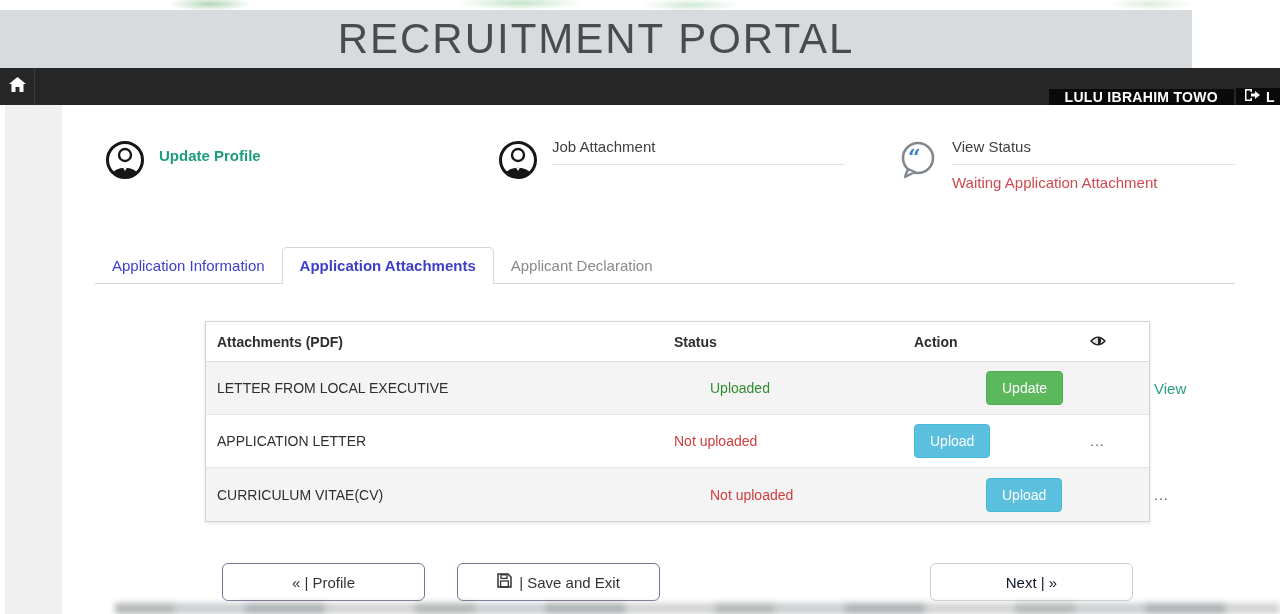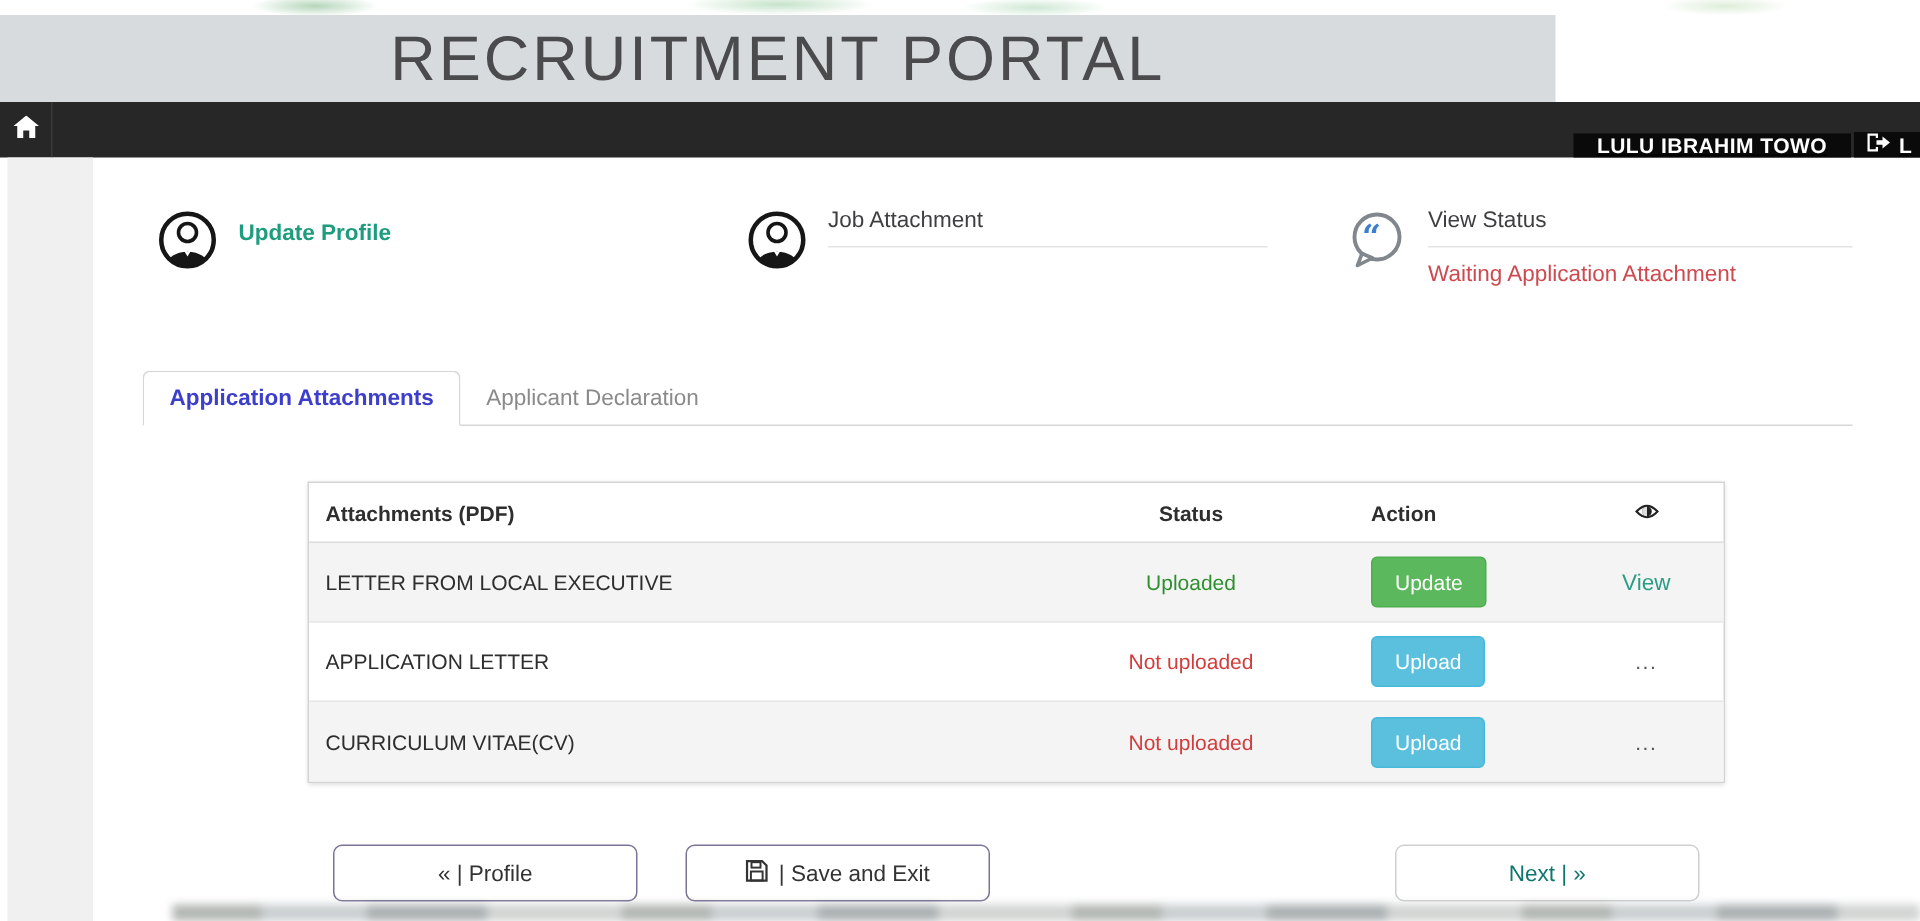--- a/index.html
+++ b/index.html
@@ -10,21 +10,21 @@
   
   .top-strip { left:0; top:0; width:1280px; height:10px; background:#ffffff;
     background-image:
       radial-gradient(ellipse 60px 10px at 210px 4px, rgba(120,180,130,.55), transparent 70%),
       radial-gradient(ellipse 90px 10px at 520px 3px, rgba(140,200,150,.5), transparent 70%),
       radial-gradient(ellipse 70px 9px at 690px 5px, rgba(150,205,160,.45), transparent 70%),
       radial-gradient(ellipse 60px 9px at 1150px 4px, rgba(190,220,180,.5), transparent 70%);
   }
 
   
-  .header-band { left:0; top:10px; width:1037px; height:58px; background:#d7dbde;
+  .header-band { left:0; top:10px; width:1192px; height:58px; background:#d7dbde;
     display:flex; align-items:center; justify-content:center; }
   .header-title { font-size:42px; font-weight:400; color:#4b4b4e; letter-spacing:2px; }
 
   
   .navbar { left:0; top:68px; width:1280px; height:37px; background:#272727; display:flex; align-items:stretch; }
   .nav-home { width:35px; display:flex; align-items:center; justify-content:center;
     border-right:1px solid #3a3a3a; cursor:pointer; }
   .nav-right { position:absolute; right:0; top:0; height:37px; display:flex; align-items:flex-end;text-decoration:underline; }
   .nav-user { background:#0a0a0a; color:#ffffff; font-weight:bold; font-size:14px;
     display:flex; align-items:center; padding:0 16px; letter-spacing:.3px; }
@@ -54,42 +54,42 @@
     border-radius:5px 5px 0 0; margin-bottom:-1px; }
   .tab-disabled { color:#8a8a8a; cursor:default; }
 
   
   .att-table { left:205px; top:321px; width:945px; border:1px solid #d4d4d4;
     box-shadow:0 1px 3px rgba(0,0,0,.12); background:#ffffff; }
   .t-row { display:flex; align-items:center; }
   .t-head { height:40px; border-bottom:1px solid #dcdcdc; font-weight:bold; font-size:14px; color:#2e2e2e; }
   .t-body { height:53px; font-size:14px; color:#2e2e2e; border-bottom:1px solid #e6e6e6; }
   .t-body:last-child { border-bottom:none; }
-  .row-alt { background:#f4f4f4; }
+  .row-alt { background:#f4f4f4;gap:36px; }
   .c-name { flex:0 0 468px; padding-left:11px; }
-  .c-status { flex:0 0 240px;text-align:center; }
+  .c-status { flex:0 0 240px; }
   .c-action { flex:0 0 132px; }
   .c-view { flex:1; text-align:center; }
   .st-success { color:#2f8f2f; }
   .st-danger { color:#d23c3c; }
   .btn { border:none; border-radius:4px; color:#ffffff; font-size:14px;
     padding:8px 15px; cursor:pointer; font-family:"Liberation Sans", sans-serif; }
   .btn-success { background:#5cb85c; border:1px solid #4cae4c; }
   .btn-info { background:#5bc0de; border:1px solid #46b8da; }
   .view-link { color:#2a9d84; cursor:pointer; font-size:15px; }
   .dots { color:#555; letter-spacing:1px; }
 
   
   .foot-btn { top:563px; height:38px; width:203px; background:#ffffff;
     border:1px solid #7c7296; border-radius:6px; font-size:15px; color:#333;
     display:flex; align-items:center; justify-content:center; gap:7px; cursor:pointer;
     font-family:"Liberation Sans", sans-serif; }
   .btn-prev { left:222px; }
   .btn-save { left:457px; }
-  .btn-next { left:930px; color:#0f766e; border-color:#cfcfcf; cursor:default; }
+  .btn-next { left:930px; color:#0f172a; border-color:#cfcfcf; cursor:default; }
 
   
   .bottom-strip { left:115px; top:603px; width:1165px; height:11px;
     background:repeating-linear-gradient(90deg,#9aa09b 0 60px,#b9bfc2 60px 130px,#8f9799 130px 210px,#c2c6c4 210px 300px);
     filter:blur(3px); opacity:.75; }
 </style>
 </head>
 <body>
 
 <div class="abs top-strip"></div>
@@ -173,20 +173,21 @@
       <text x="10" y="25" font-size="22" font-weight="bold" fill="#3c7fd0" font-family="'DejaVu Serif', serif">“</text>
     </svg>
   </div>
   <div class="step-text">
     <div class="step-title">View Status</div>
     <div class="step-sub sub-red">Waiting Application Attachment</div>
   </div>
 </div>
 
 <div class="abs tabbar">
+  <div class="tab tab-link">Application Information</div>
   <div class="tab tab-active">Application Attachments</div>
   <div class="tab tab-disabled">Applicant Declaration</div>
 </div>
 
 <div class="abs att-table">
   <div class="t-row t-head">
     <div class="c-name">Attachments (PDF)</div>
     <div class="c-status">Status</div>
     <div class="c-action">Action</div>
     <div class="c-view">

